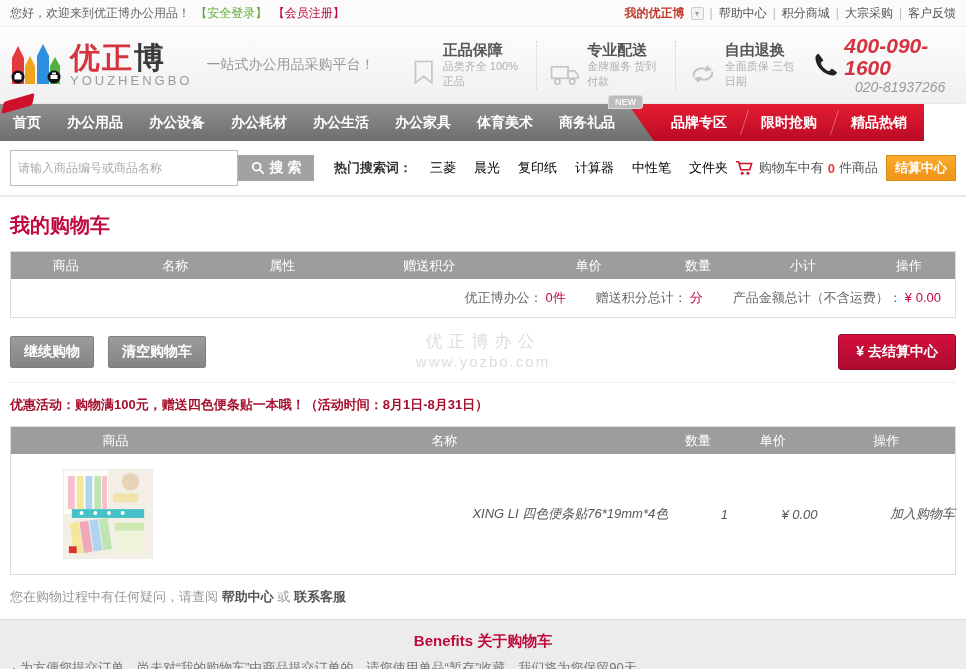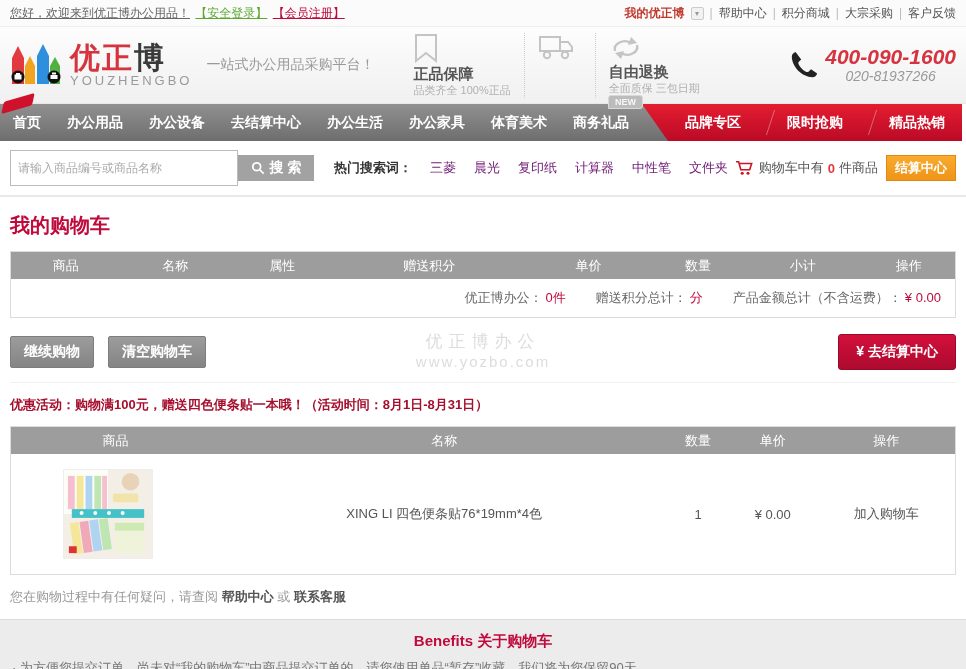--- a/index.html
+++ b/index.html
@@ -7,21 +7,21 @@
   body {
     font-family: "Liberation Sans", "DejaVu Sans", sans-serif;
     font-size: 12px; color: #555; background: #fff;
     height: 669px; overflow: hidden; position: relative;
   }
 
   
   .topbar { height: 27px; line-height: 26px; padding: 0 10px;
     background: #fbfbfb; border-bottom: 1px solid #eee;
     display: flex; justify-content: space-between; color: #666; }
-  .topbar .left span { margin-right: 2px; text-decoration: underline; }
+  .topbar .left span { margin-right: 2px; }
   .tb-login { color: #5ba933; cursor: pointer; text-align: center; }
   .tb-register { color: #c00a3c; cursor: pointer; }
   .topbar .right { display: flex; align-items: center; gap: 6px; color: #555; }
   .tb-my { color: #c0392b; font-weight: bold; cursor: pointer; }
   .tb-arrow { display: inline-block; width: 13px; height: 13px; line-height: 11px;
     text-align: center; border: 1px solid #ccc; background: #f2f2f2; color: #999;
     font-size: 8px; border-radius: 2px; cursor: pointer; }
   .tb-sep { color: #bbb; }
   .tb-link { cursor: pointer; color: #555; }
 
@@ -29,61 +29,61 @@
   .header { height: 77px; padding: 0 10px; display: flex; align-items: center;
     background: linear-gradient(#fdfdfd, #f0f0f0); border-bottom: 1px solid #e7e7e7; }
   .logo { display: flex; align-items: center; cursor: pointer; }
   .logo-text { margin-left: 8px; }
   .logo-cn { font-size: 30px; font-weight: bold; line-height: 30px; letter-spacing: 2px; }
   .logo-cn .a { color: #d5343f; }
   .logo-cn .b { color: #3a3a3a; }
   .logo-en { font-size: 13px; color: #9a9a9a; letter-spacing: 3px; }
   .tagline { color: #999; font-size: 14px; margin-left: 14px; white-space: nowrap; }
   .services { display: flex; margin-left: 26px; }
-  .svc { display: flex; align-items: flex-start; padding: 0 13px; flex-direction: column; }
+  .svc { display: flex; align-items: flex-end; padding: 0 13px; }
   .svc + .svc { border-left: 1px dotted #ccc; }
   .svc-icon { margin-right: 8px; }
   .svc-title { font-size: 15px; font-weight: bold; color: #555; line-height: 18px; }
   .svc-sub { font-size: 11px; color: #b0b0b0; }
   .phone { margin-left: auto; display: flex; align-items: center; }
   .phone-icon { margin-right: 6px; }
   .phone-main { color: #d5333f; font-size: 21px; font-weight: bold; font-style: italic; line-height: 22px; }
   .phone-alt { color: #999; font-size: 14px; font-style: italic; text-align: center; }
 
   
   .navwrap { position: relative; height: 37px; }
   .nav { position: relative; width: 912px; height: 37px; display: flex;
     background: linear-gradient(#909090, #6e6e6e); }
   .nav-ribbon { position: absolute; top: -6px; left: 2px; width: 32px; height: 11px;
     background: #d0112b; transform: rotate(-16deg) skewX(-28deg); border-radius: 2px; }
   .nav-item { color: #fff; font-size: 14px; font-weight: bold; line-height: 37px;
     padding: 0 13px; cursor: pointer; white-space: nowrap; }
   .nav-hot { margin-left: auto; display: flex;
     background: linear-gradient(#e41d31, #bb0a26);
-    clip-path: polygon(0 0, 100% 0, 100% 100%, 26px 100%); padding-left: 26px; gap: 12px; }
+    clip-path: polygon(0 0, 100% 0, 100% 100%, 26px 100%); padding-left: 26px; }
   .nav-hot .nav-item { padding: 0 17px; position: relative; }
   .nav-hot .nav-item + .nav-item::before { content: ""; position: absolute; left: 0; top: 6px;
     height: 25px; width: 1px; background: rgba(255,255,255,0.35); transform: skewX(-18deg); }
   .new-badge { position: absolute; top: -9px; left: 608px; z-index: 3;
     background: #bcbcbc; border: 1px solid #d9d9d9; color: #f7f7f7;
     font-size: 9px; font-weight: bold; padding: 0 6px; line-height: 12px;
     border-radius: 3px 3px 3px 0; }
 
   
   .search-row { display: flex; align-items: center; padding: 9px 10px;
     border-bottom: 2px solid #e9e9e9; background: #fff; }
   .search-input { width: 228px; height: 36px; border: 1px solid #bbb; padding: 0 7px;
     font-size: 12px; color: #555; font-family: inherit; }
   .search-input::placeholder { color: #aaa; }
   .search-btn { width: 76px; height: 26px; background: #a2a2a2; border: none; color: #fff;
     font-weight: bold; font-size: 14px; display: flex; align-items: center; justify-content: center;
     gap: 5px; cursor: pointer; font-family: inherit; }
   .hotwords { display: flex; align-items: center; margin-left: 20px; font-size: 13px; color: #333; }
   .hotwords .label { font-weight: bold; }
-  .hotword { margin-left: 18px; cursor: pointer; color: #701a75; }
+  .hotword { margin-left: 18px; cursor: pointer; color: #000000; }
   .cart-info { margin-left: auto; display: flex; align-items: center; font-size: 13px; color: #555; }
   .cart-icon { margin-right: 6px; }
   .cart-count { color: #e4393c; font-weight: bold; margin: 0 4px; }
   .checkout-mini { margin-left: 8px; background: linear-gradient(#f8ab2e, #ef9416);
     border: 1px solid #e08a10; color: #fff; font-weight: bold; font-size: 13px;
     padding: 3px 8px; border-radius: 0; cursor: pointer; font-family: inherit; }
 
   
   .page-title { color: #c00a3c; font-size: 20px; font-weight: bold; margin: 15px 10px 12px; }
   .tbl { margin: 2px 10px; border: 1px solid #dcdcdc; }
@@ -108,21 +108,21 @@
     color: #ddd; pointer-events: none; }
   .watermark .w1 { font-size: 17px; letter-spacing: 6px; }
   .watermark .w2 { font-size: 15px; letter-spacing: 2px; }
 
   .soft-hr { border: none; border-top: 1px solid #f0f0f0; margin: 4px 10px 0; }
   .promo { color: #a50f2d; font-weight: bold; font-size: 13px; margin: 13px 10px 12px; }
 
   .t2 .c1 { width: 210px; } .t2 .c2 { width: 450px; } .t2 .c3 { width: 60px; }
   .t2 .c4 { width: 90px; } .t2 .c5 { width: 138px; }
   .t2-row { display: flex; align-items: center; min-height: 120px; font-size: 13px; color: #555; }
-  .t2-row .cell { text-align: center; }
+  .t2-row .cell { text-align: right; font-style: italic; }
   .prod-img { margin-left: 52px; width: 90px; height: 90px; border: 1px solid #eee;
     display: block; cursor: pointer; }
   .add-link { cursor: pointer; color: #555; }
 
   .help-line { margin: 13px 10px; color: #999; font-size: 13px; }
   .help-line b { color: #555; cursor: pointer; font-weight: bold; }
 
   .benefits { background: #ececec; border-top: 1px solid #ddd; padding: 12px 12px 14px;
     margin-top: 4px; height: 88px; }
   .benefits-title { font-size: 15px; font-weight: bold; color: #c00a3c; margin-bottom: 5px; text-align: center; }
@@ -186,20 +186,24 @@
         <div class="svc-sub">品类齐全 100%正品</div>
       </div>
     </div>
     <div class="svc">
       <svg class="svc-icon" width="36" height="28" viewBox="0 0 36 28">
         <rect x="2" y="4" width="20" height="14" fill="none" stroke="#c4c4c4" stroke-width="2"></rect>
         <path d="M22 9 h8 l4 5 v4 h-12 z" fill="none" stroke="#c4c4c4" stroke-width="2"></path>
         <circle cx="9" cy="22" r="3.2" fill="none" stroke="#c4c4c4" stroke-width="2"></circle>
         <circle cx="27" cy="22" r="3.2" fill="none" stroke="#c4c4c4" stroke-width="2"></circle>
       </svg>
+      <div>
+        <div class="svc-title">专业配送</div>
+        <div class="svc-sub">金牌服务 货到付款</div>
+      </div>
     </div>
     <div class="svc">
       <svg class="svc-icon" width="34" height="30" viewBox="0 0 34 30">
         <path d="M6 18 a10 8 0 0 1 16 -8" fill="none" stroke="#c4c4c4" stroke-width="2.4"></path>
         <polygon points="22,4 28,10 19,12" fill="#c4c4c4"></polygon>
         <path d="M28 12 a10 8 0 0 1 -16 8" fill="none" stroke="#c4c4c4" stroke-width="2.4"></path>
         <polygon points="12,26 6,20 15,18" fill="#c4c4c4"></polygon>
       </svg>
       <div>
         <div class="svc-title">自由退换</div>
@@ -219,21 +223,21 @@
   </div>
 </div>
 
 <div class="navwrap">
   <span class="new-badge">NEW</span>
   <div class="nav">
     <span class="nav-ribbon"></span>
     <span class="nav-item">首页</span>
     <span class="nav-item">办公用品</span>
     <span class="nav-item">办公设备</span>
-    <span class="nav-item">去结算中心</span>
+    <span class="nav-item">办公耗材</span>
     <span class="nav-item">办公生活</span>
     <span class="nav-item">办公家具</span>
     <span class="nav-item">体育美术</span>
     <span class="nav-item">商务礼品</span>
     <div class="nav-hot">
       <span class="nav-item">品牌专区</span>
       <span class="nav-item">限时抢购</span>
       <span class="nav-item">精品热销</span>
     </div>
   </div>

